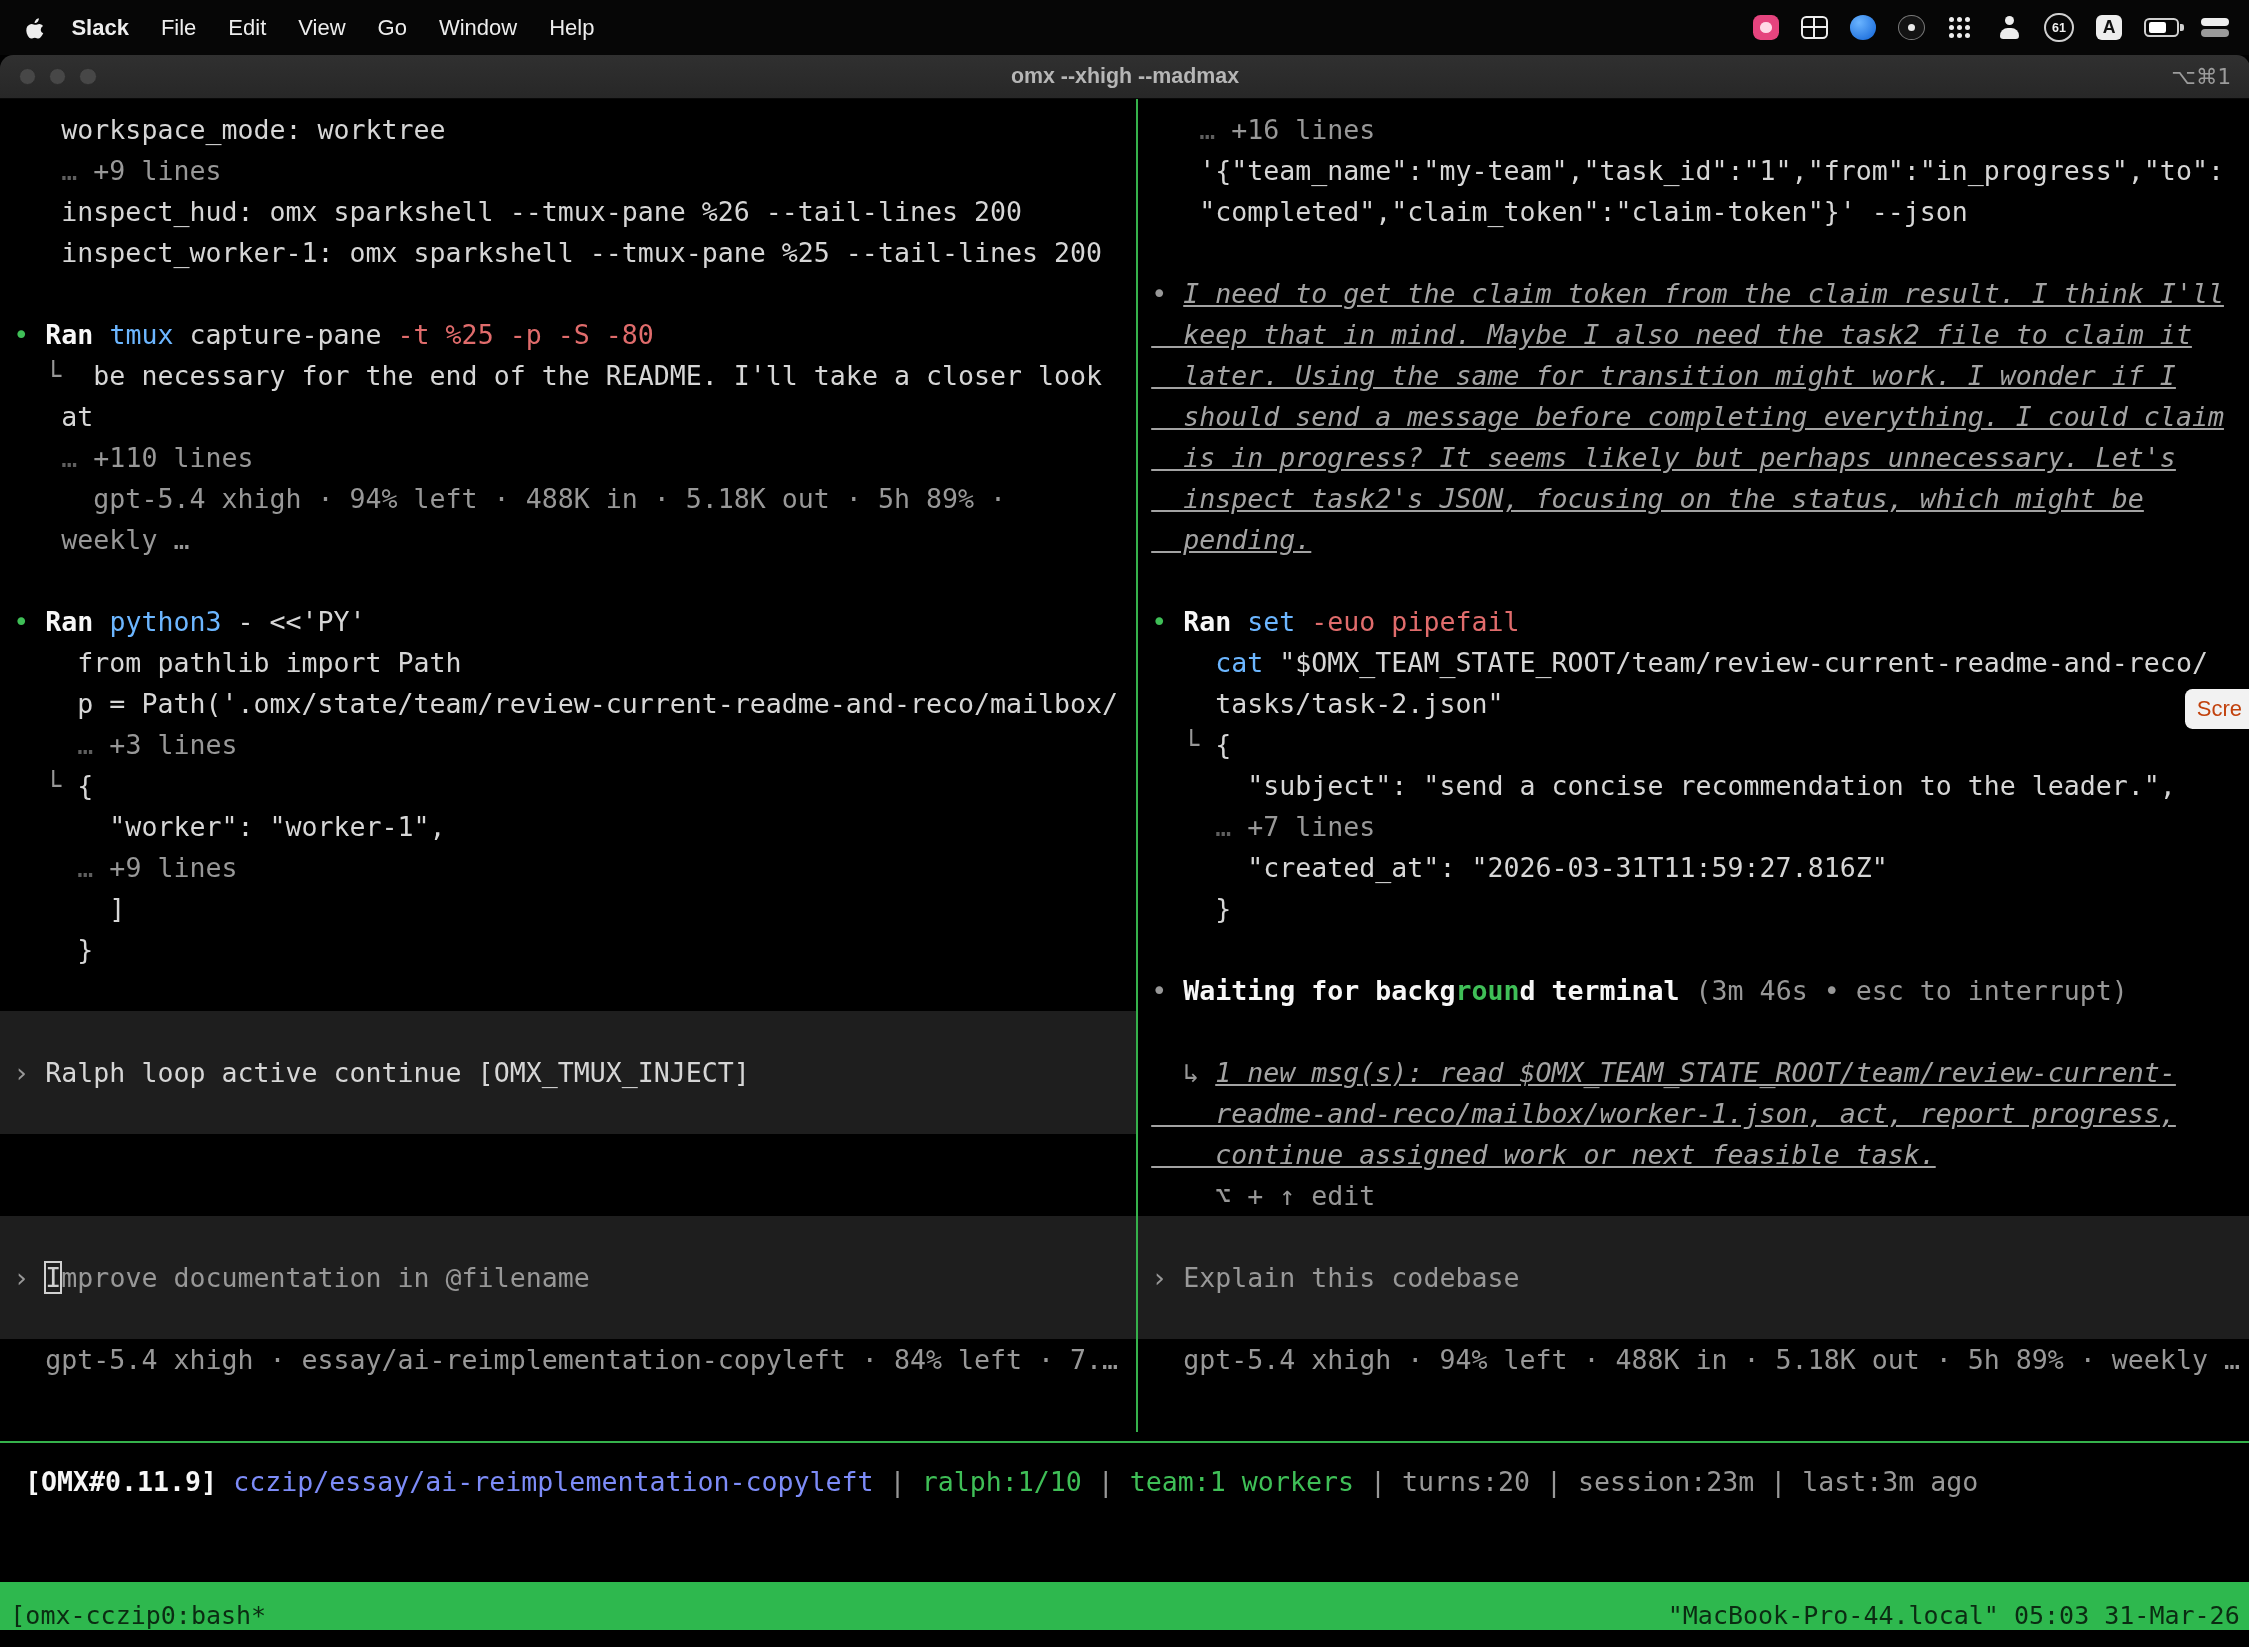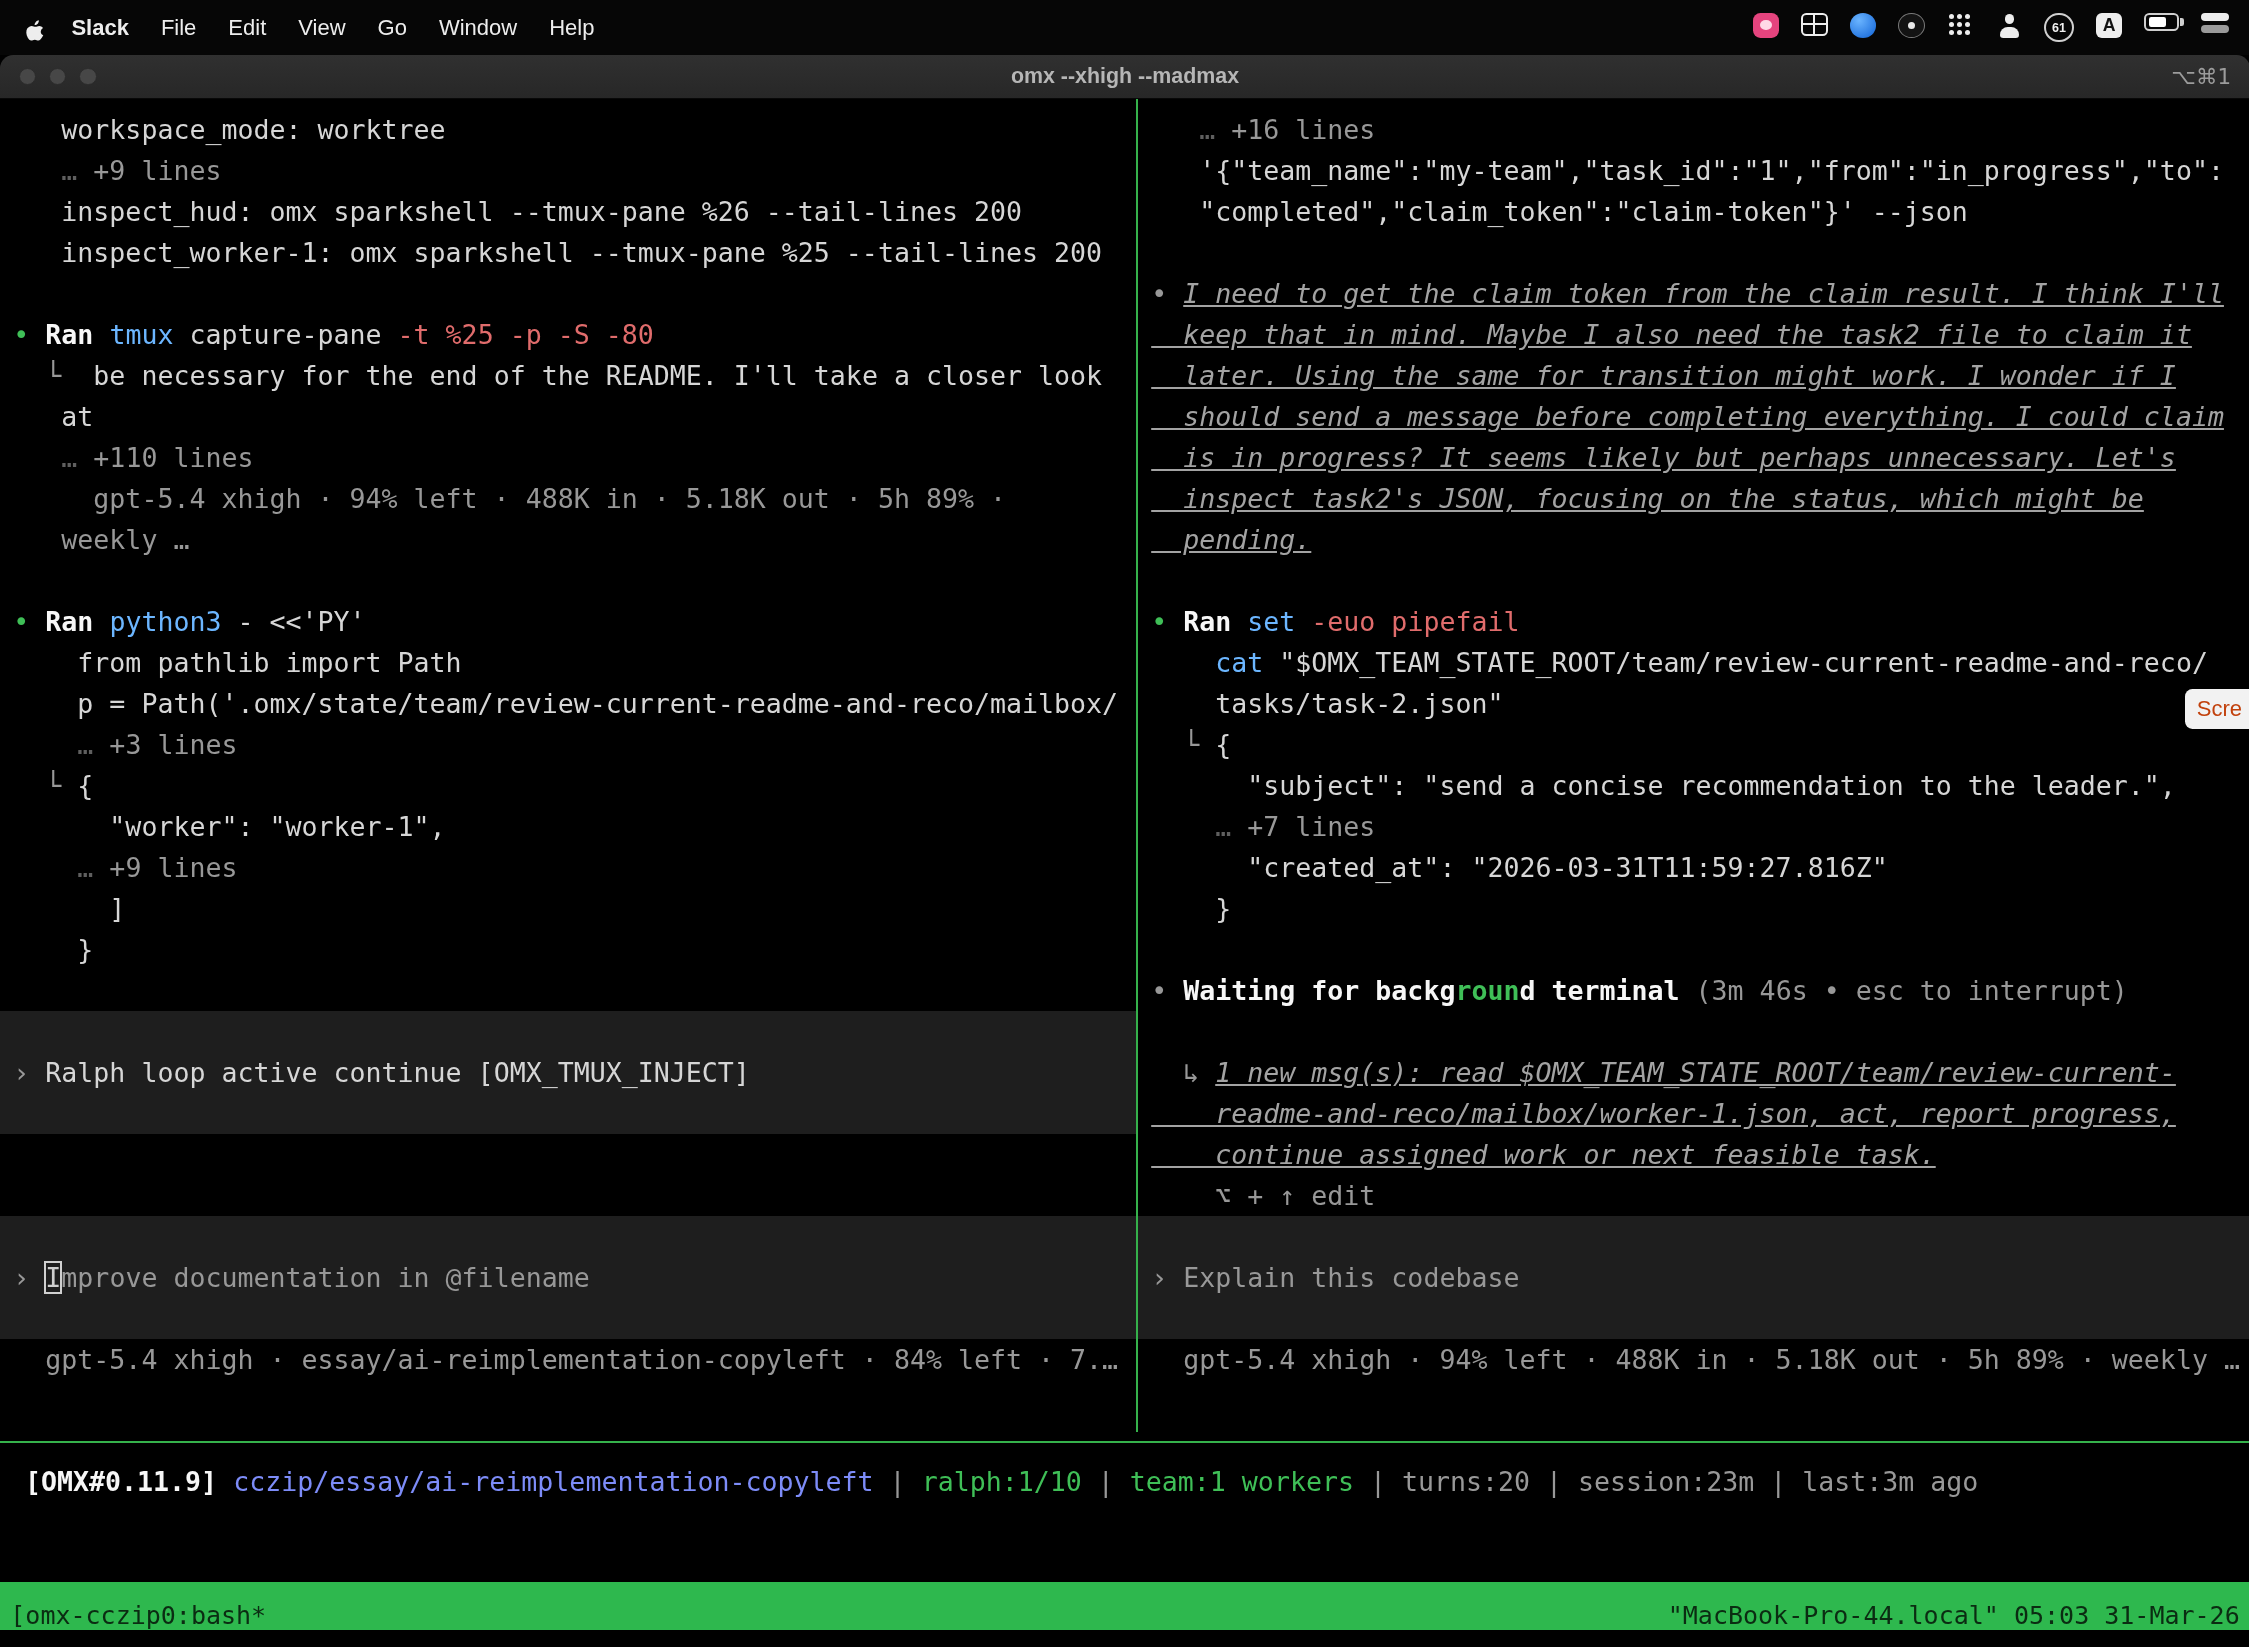--- a/index.html
+++ b/index.html
@@ -1,25 +1,25 @@
 <!DOCTYPE html>
 <html style="font-size:11.8px"><head>
 <meta charset="utf-8">
 <style>
   html,body{margin:0;padding:0;background:#000;}
   body{width:2250px;height:1648px;overflow:hidden;}
   .screen{position:relative;width:2250px;height:1648px;background:#000;font-family:"DejaVu Sans Mono","DejaVu Sans",monospace;}
 
   
   .menubar{position:absolute;top:0;left:0;right:0;height:55px;background:#060606;display:flex;align-items:center;justify-content:space-between;padding:0 20.7px;box-sizing:border-box;font-family:"Liberation Sans",sans-serif;font-size:22px;color:#ededed;z-index:30;}
-  .menu-left{display:flex;align-items:flex-end;}
+  .menu-left{display:flex;align-items:center;}
   .apple{display:inline-flex;align-items:center;padding:0 10.3px 0 4.4px;}
   .menu-item{padding:0 16px;white-space:nowrap;}
   .menu-item.app{font-weight:700;}
-  .menu-right{display:flex;align-items:flex-start;gap:22px;}
+  .menu-right{display:flex;align-items:center;gap:22px;}
   .mi{display:inline-flex;align-items:center;justify-content:center;height:32px;min-width:26.6px;color:#ededed;}
   .mi-rec{position:relative;width:25px;height:25px;border-radius:7.4px;background:#e5447e;}
   .mi-rec::after{content:"";position:absolute;inset:7.4px;border-radius:50%;background:#ffd9e7;}
   .mi-grid{width:23.6px;height:23.6px;border:2.2px solid #ededed;border-radius:5.2px;box-sizing:border-box;background:
      linear-gradient(#ededed,#ededed) 50% 0/2.2px 100% no-repeat,
      linear-gradient(#ededed,#ededed) 0 50%/100% 2.2px no-repeat;}
   .mi-blue{width:25px;height:25px;border-radius:50%;background:radial-gradient(circle at 35% 30%,#6ab4ff,#0f62d6);}
   .mi-dark{position:relative;width:25px;height:25px;border-radius:50%;background:#131313;border:1.5px solid #7a7a7a;box-sizing:border-box;}
   .mi-dark::after{content:"";position:absolute;left:50%;top:50%;width:7.4px;height:7.4px;margin:-3.7px 0 0 -3.7px;border-radius:50%;background:#e9e9e9;}
   .mi-dots{position:relative;width:25px;height:25px;}

